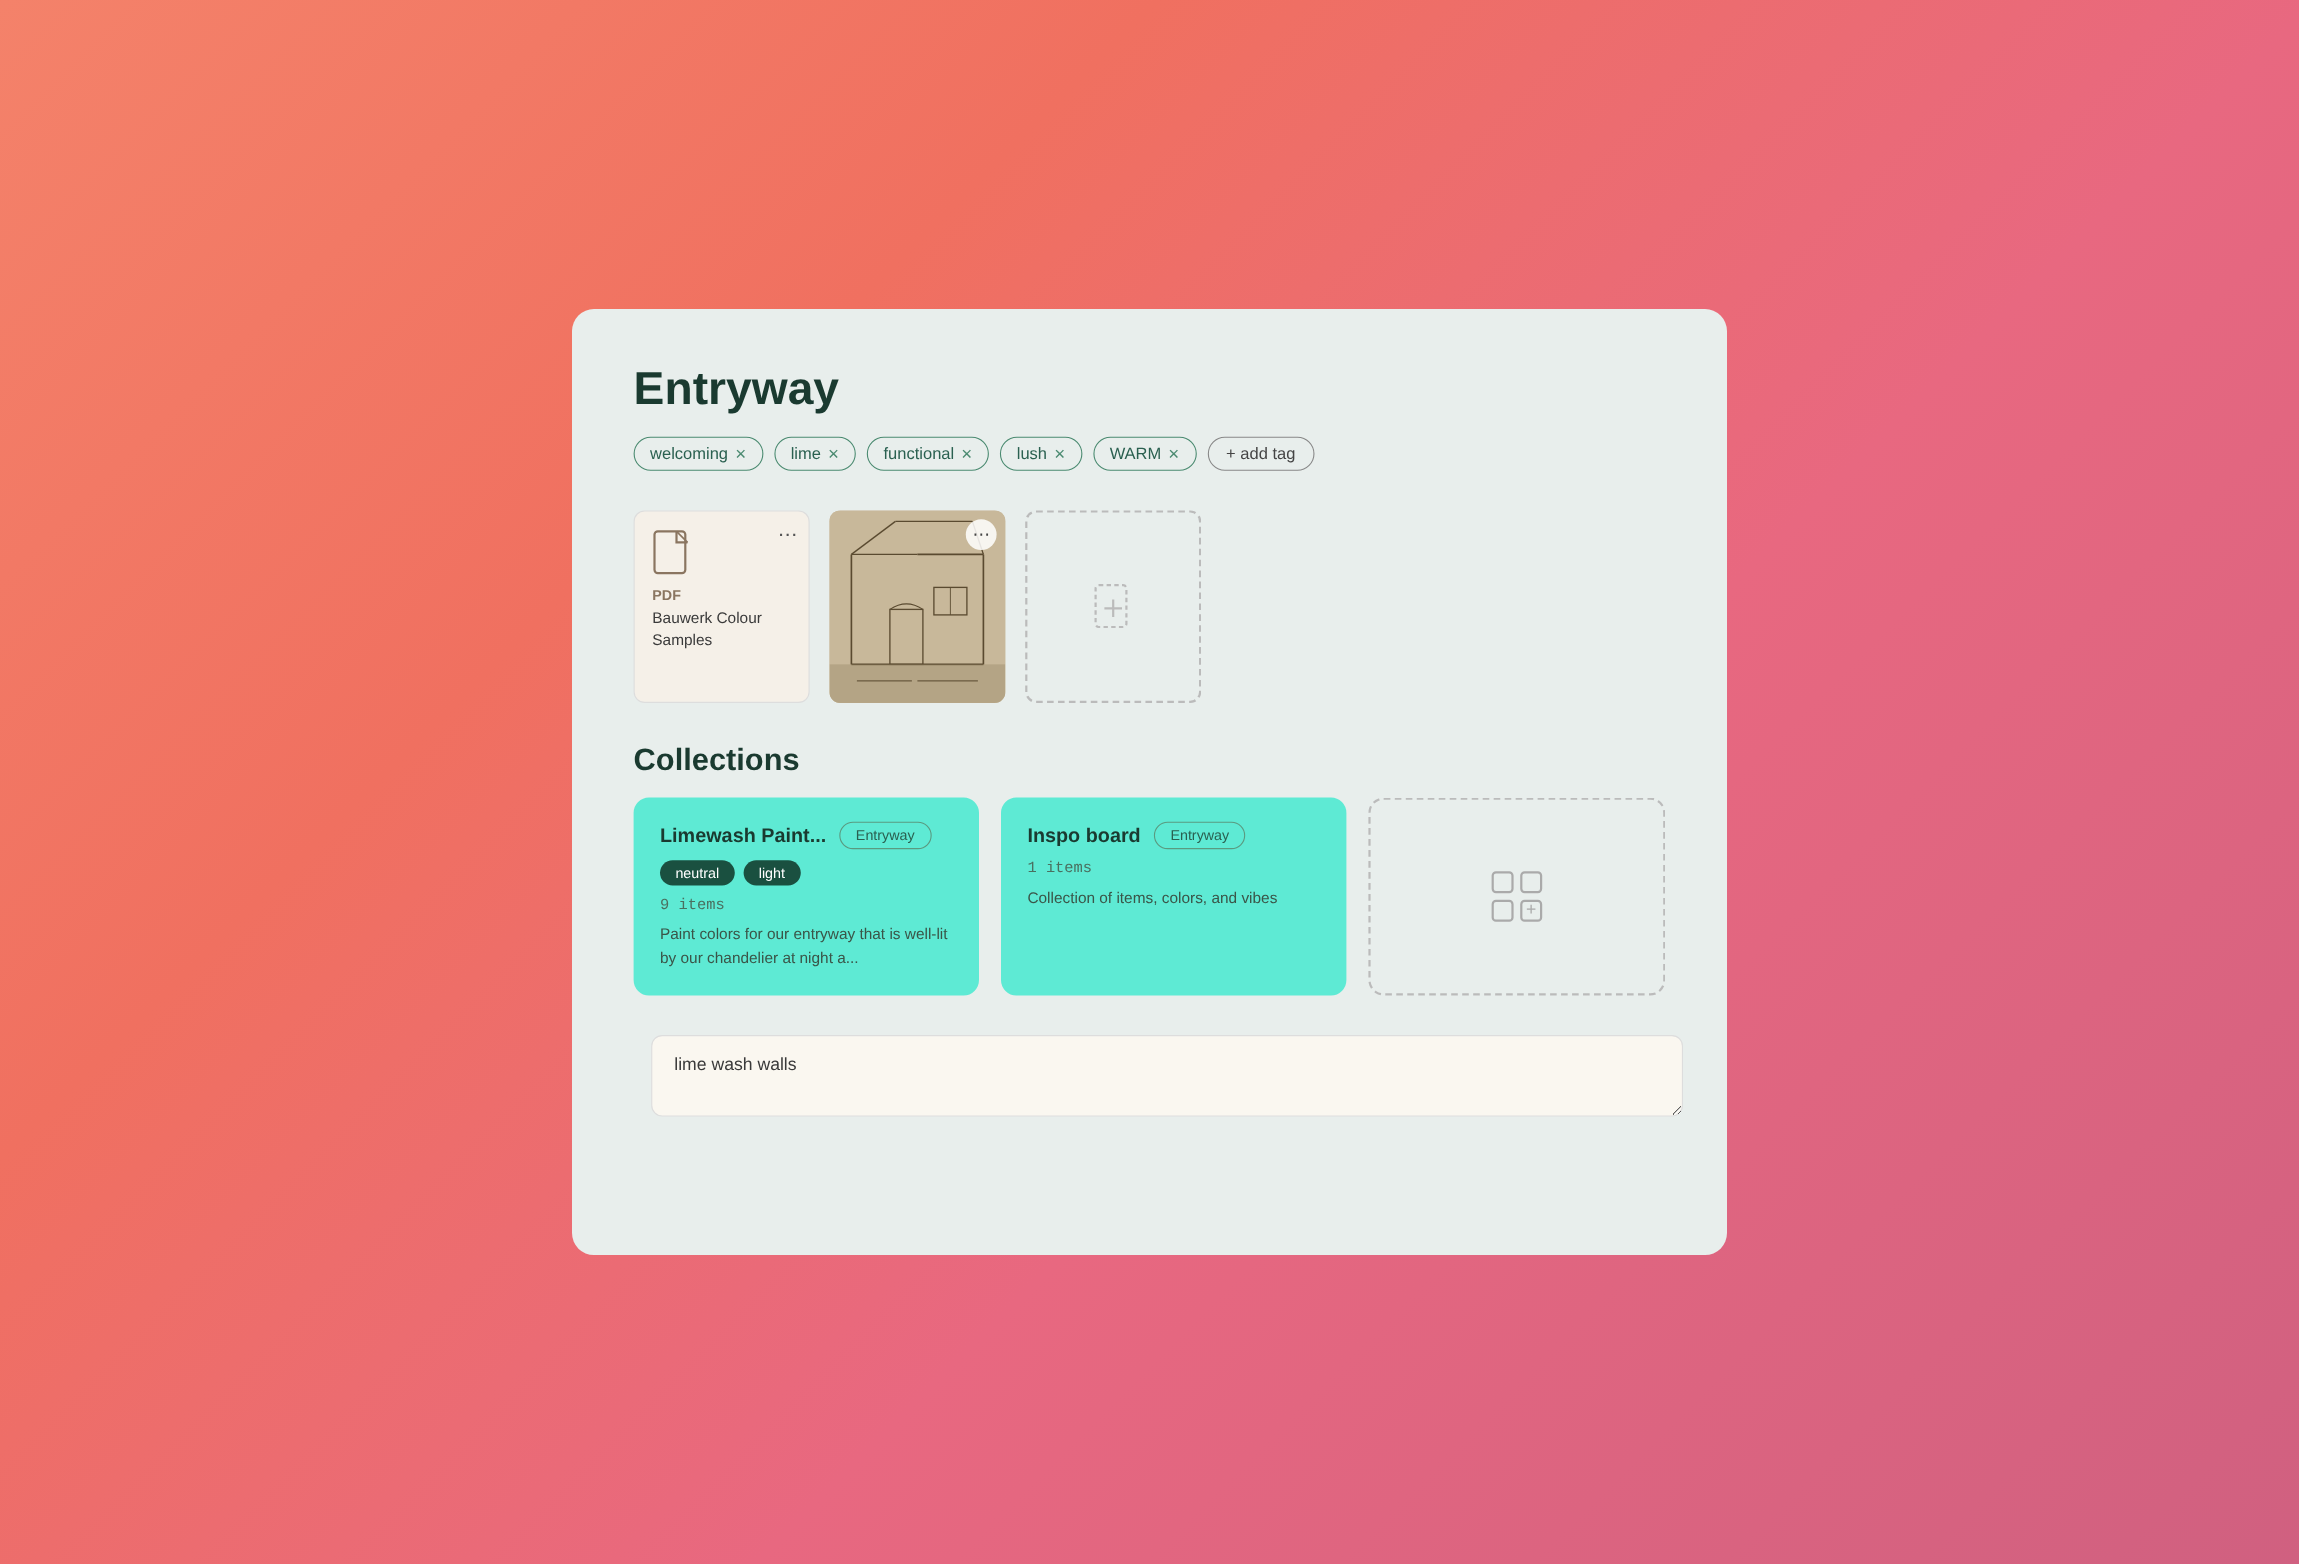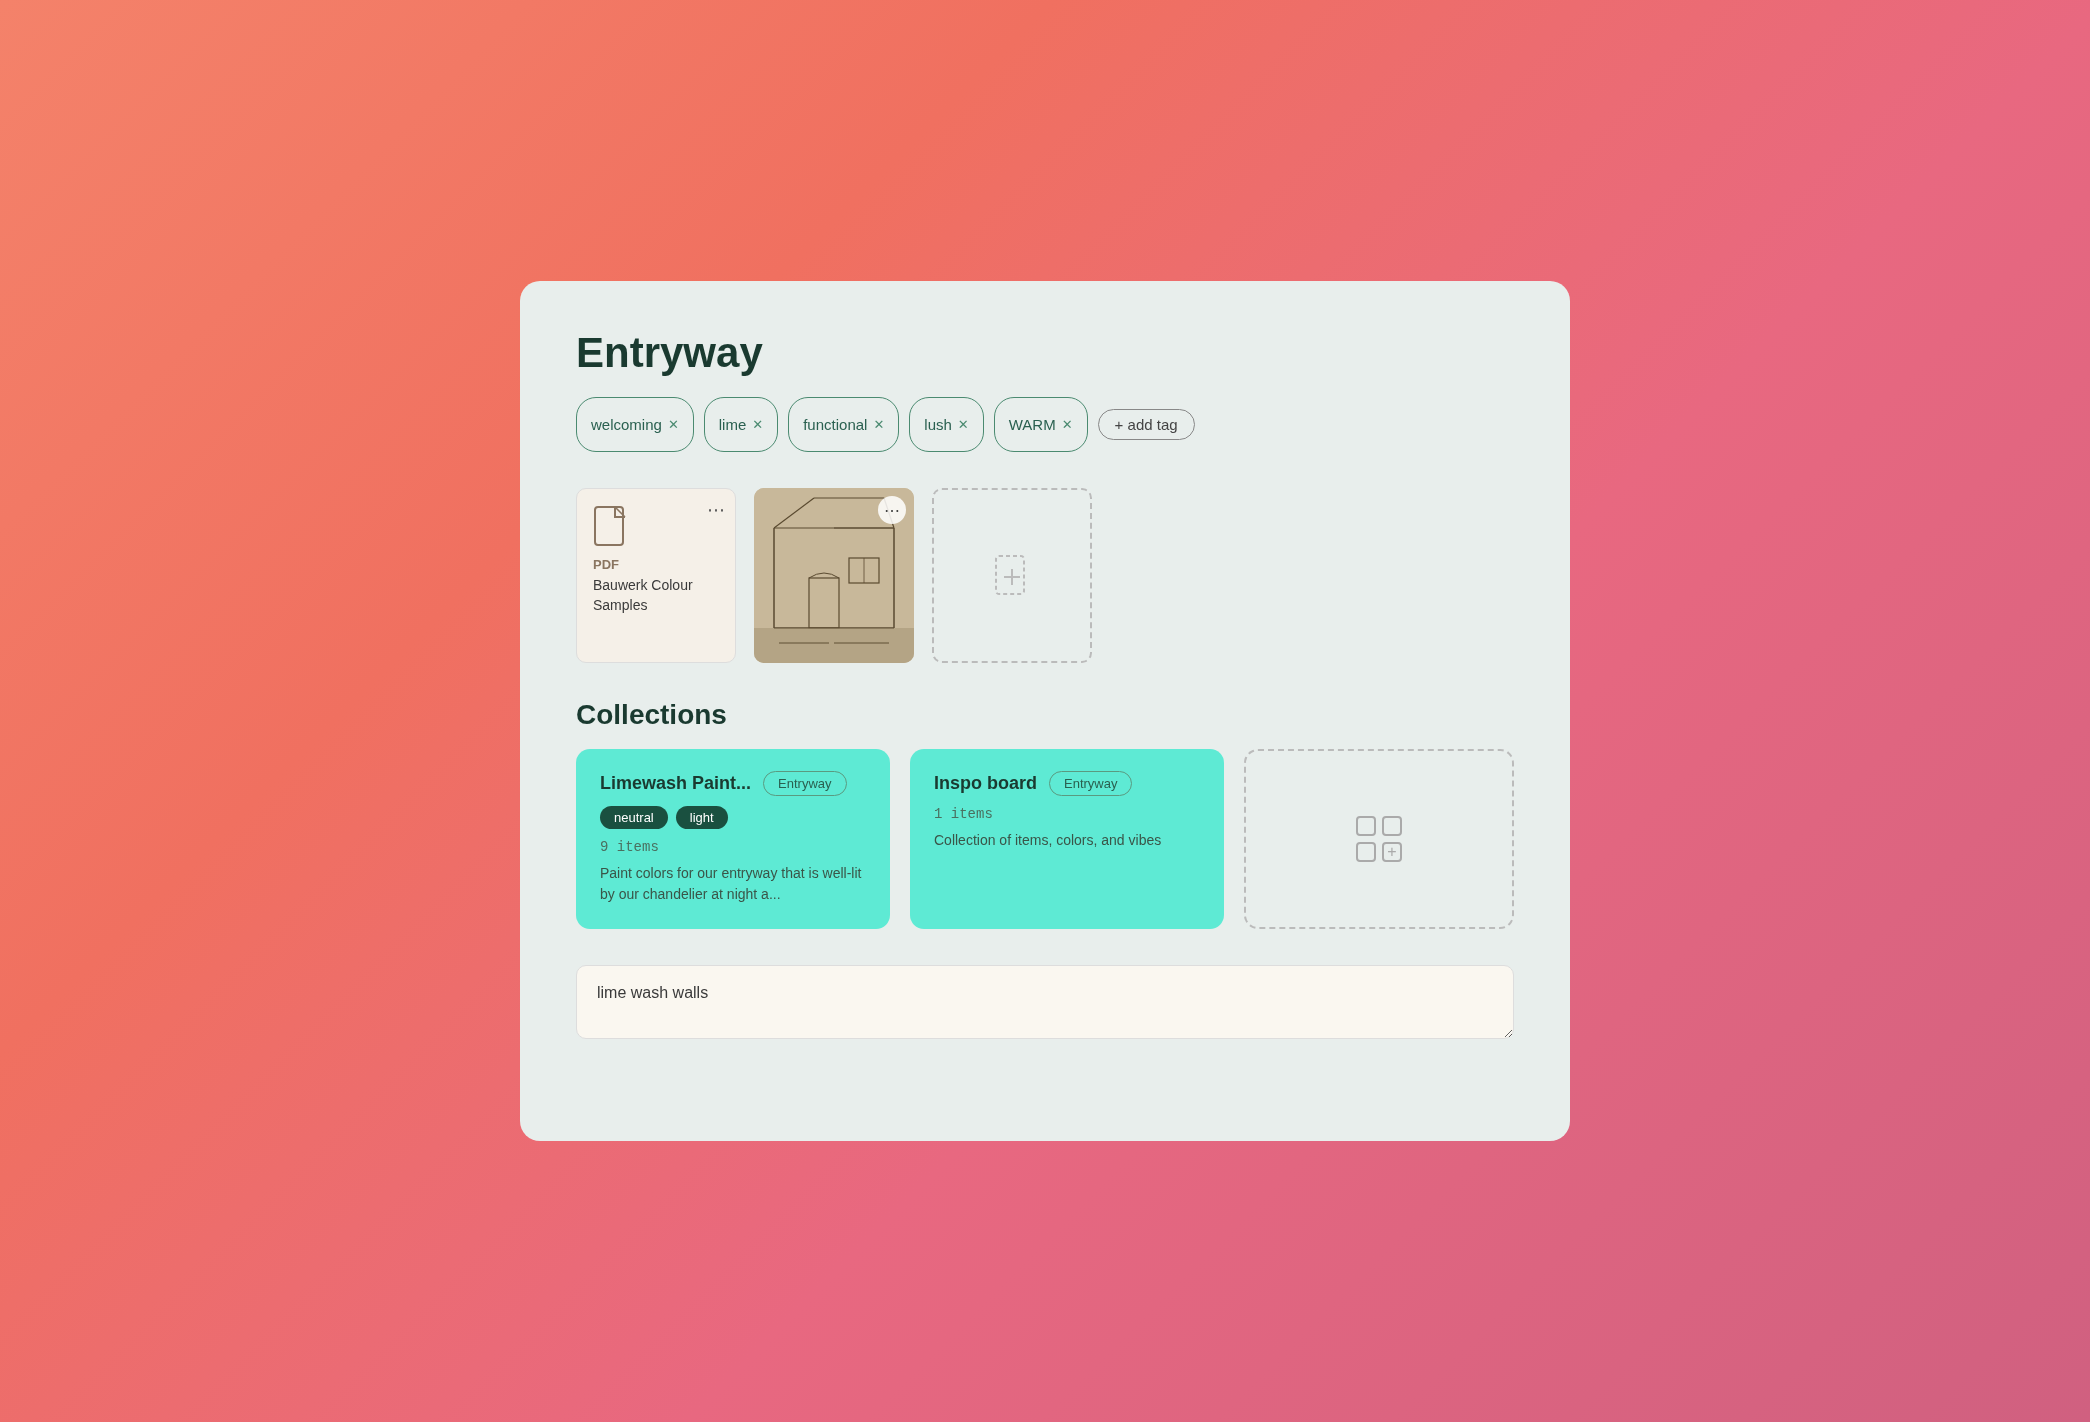--- a/index.html
+++ b/index.html
@@ -30,21 +30,21 @@
       display: flex;
       flex-wrap: wrap;
       gap: 10px;
       margin-bottom: 36px;
       align-items: center;
     }
     .tag {
       display: inline-flex;
       align-items: center;
       gap: 6px;
-      padding: 18px 14px;
+      padding: 6px 14px;
       border-radius: 20px;
       border: 1.5px solid #4a8a70;
       background: transparent;
       color: #2a6050;
       font-size: 15px;
       font-weight: 500;
       cursor: pointer;
     }
     .tag .close-x {
       font-size: 13px;
@@ -244,20 +244,21 @@
       padding: 18px 20px;
       border-radius: 10px;
       border: 1px solid #ddd;
       background: #faf7f0;
       font-size: 16px;
       color: #3a3a3a;
       outline: none;
       resize: vertical;
       min-height: 60px;
       font-family: inherit;
+      margin-left: 16px;
     }
     .doc-card-image-wrapper {
       position: relative;
     }
     .doc-menu-btn {
       position: absolute;
       top: 8px;
       right: 8px;
       background: rgba(255,255,255,0.85);
       border: none;

